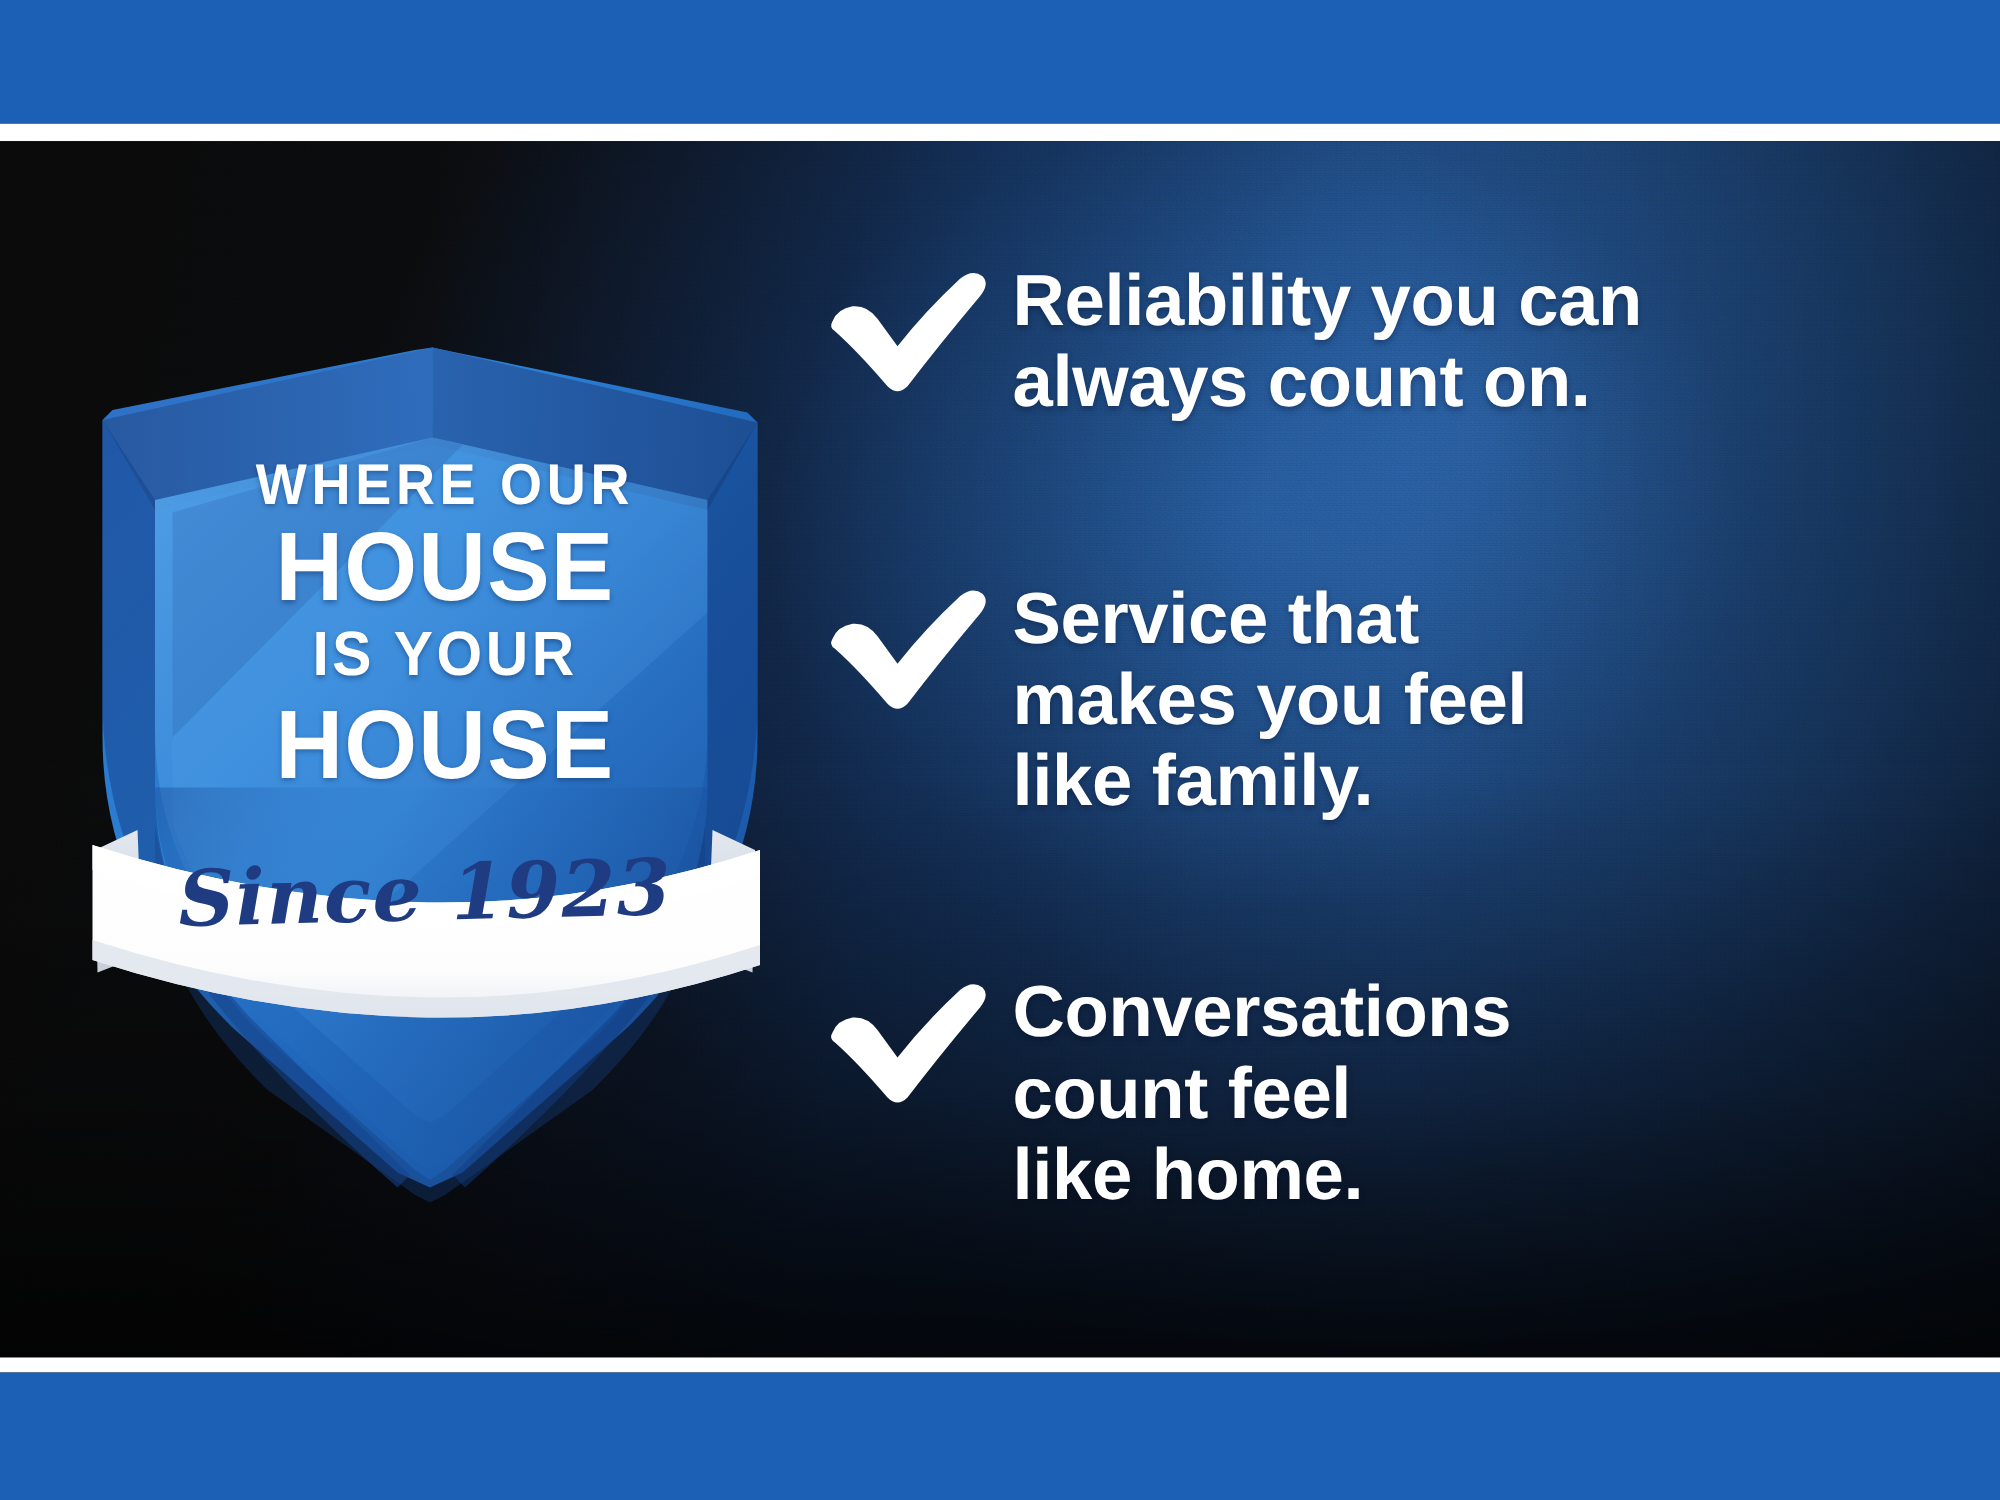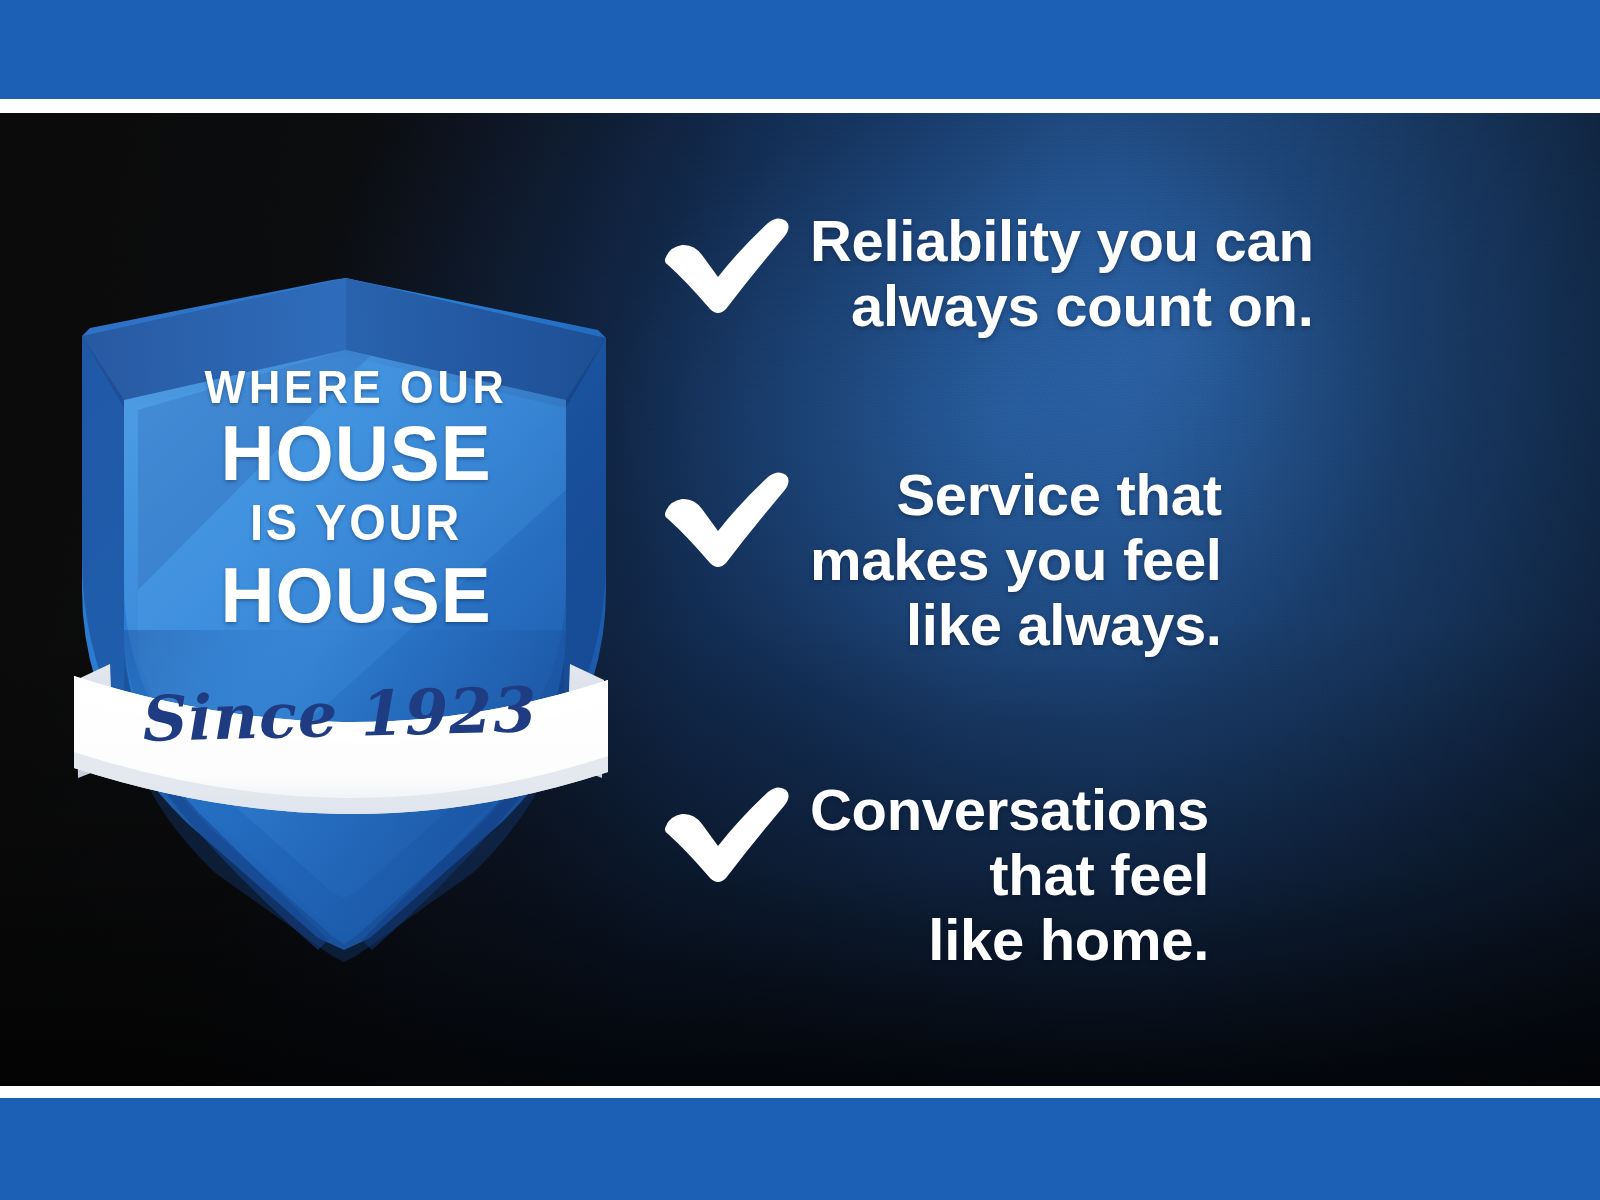--- a/index.html
+++ b/index.html
@@ -105,21 +105,20 @@
 
   .btext{
     color:#ffffff;
     font-family:"Liberation Sans", sans-serif;
     font-weight:bold;
     font-size:58px;
     line-height:1.12;
     letter-spacing:-0.3px;
     text-shadow:0 2px 5px rgba(0,10,35,.35);
     white-space:pre-line;
-    text-align:right;
   }
 </style>
 </head>
 <body>
 
 <div class="canvas">
 
   <div class="bar bar-top"></div>
   <div class="gap gap-top"></div>
 
@@ -238,33 +237,33 @@
     <div class="bullet b2">
       <div class="check">
         <svg viewBox="0 0 132 104" xmlns="http://www.w3.org/2000/svg" aria-hidden="true">
           <path d="M6 44 Q10 34 22 32 Q34 31 42 42 L58 64 Q80 36 108 10
                    Q118 2 126 8 Q132 14 124 24 Q92 62 66 96 Q58 104 50 96
                    Q26 68 8 52 Q3 49 6 44 Z" fill="#ffffff"></path>
         </svg>
       </div>
       <div class="btext">Service that
 makes you feel
-like always.</div>
+like family.</div>
     </div>
 
     <div class="bullet b3">
       <div class="check">
         <svg viewBox="0 0 132 104" xmlns="http://www.w3.org/2000/svg" aria-hidden="true">
           <path d="M6 44 Q10 34 22 32 Q34 31 42 42 L58 64 Q80 36 108 10
                    Q118 2 126 8 Q132 14 124 24 Q92 62 66 96 Q58 104 50 96
                    Q26 68 8 52 Q3 49 6 44 Z" fill="#ffffff"></path>
         </svg>
       </div>
       <div class="btext">Conversations
-that feel
+count feel
 like home.</div>
     </div>
 
   </div>
 
   <div class="gap gap-bottom"></div>
   <div class="bar bar-bottom"></div>
 
 </div>
 

